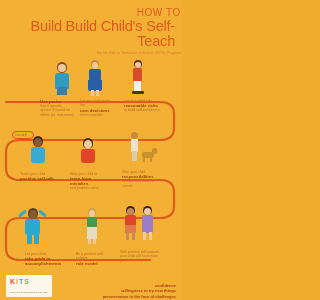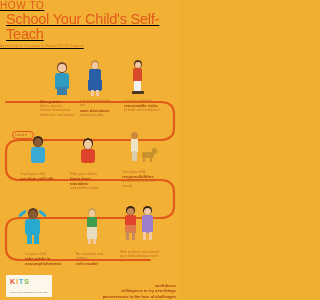--- a/index.html
+++ b/index.html
@@ -5,21 +5,21 @@
   html,body{margin:0;padding:0;}
   body{
     width:181px;height:300px;overflow:hidden;
     background:#f0ae2e;
     font-family:"Liberation Sans",sans-serif;
     position:relative;
   }
   .poster{position:absolute;inset:0;background:#f2b134;}
 
   
-  .header{padding-top:0;text-align:left;text-decoration:underline;}
+  .header{padding-top:7px;text-align:right;}
   .howto{
     color:#e05a1c;font-size:10px;letter-spacing:.6px;
     font-weight:400;line-height:11px;
   }
   .title{
     color:#e05a1c;font-size:14.5px;line-height:14px;
     font-weight:400;padding:1px 6px 0;letter-spacing:-.2px;
   }
   .byline{
     color:#d4761f;font-size:3.4px;letter-spacing:.15px;
@@ -66,21 +66,21 @@
   .outcomes{position:absolute;right:5px;bottom:1px;width:78px;text-align:right;}
   .outcome{color:#a8410e;font-weight:bold;font-size:4px;line-height:5.4px;}
 </style>
 </head>
 <body>
 
 <div class="poster">
 
   <div class="header">
     <div class="howto">HOW TO</div>
-    <div class="title">School Your Child's Self-</div>
+    <div class="title">Build Build Child's Self-</div>
     <div class="title">Teach</div>
     <div class="byline">By the Kids in Transition to School (KITS) Program</div>
   </div>
 
   <svg class="snake" viewBox="0 0 181 190">
     <path d="M6,14 L160,14 Q174,14 174,26 L174,40 Q174,52 160,52 L20,52
              Q6,52 6,64 L6,80 Q6,92 20,92 L160,92 Q174,92 174,104 L174,118
              Q174,130 160,130 L20,130 Q6,130 6,142 L6,160 Q6,172 20,172 L150,172" fill="none" stroke="#e05a1c" stroke-width="2.2" stroke-linecap="round"></path>
   </svg>
 

